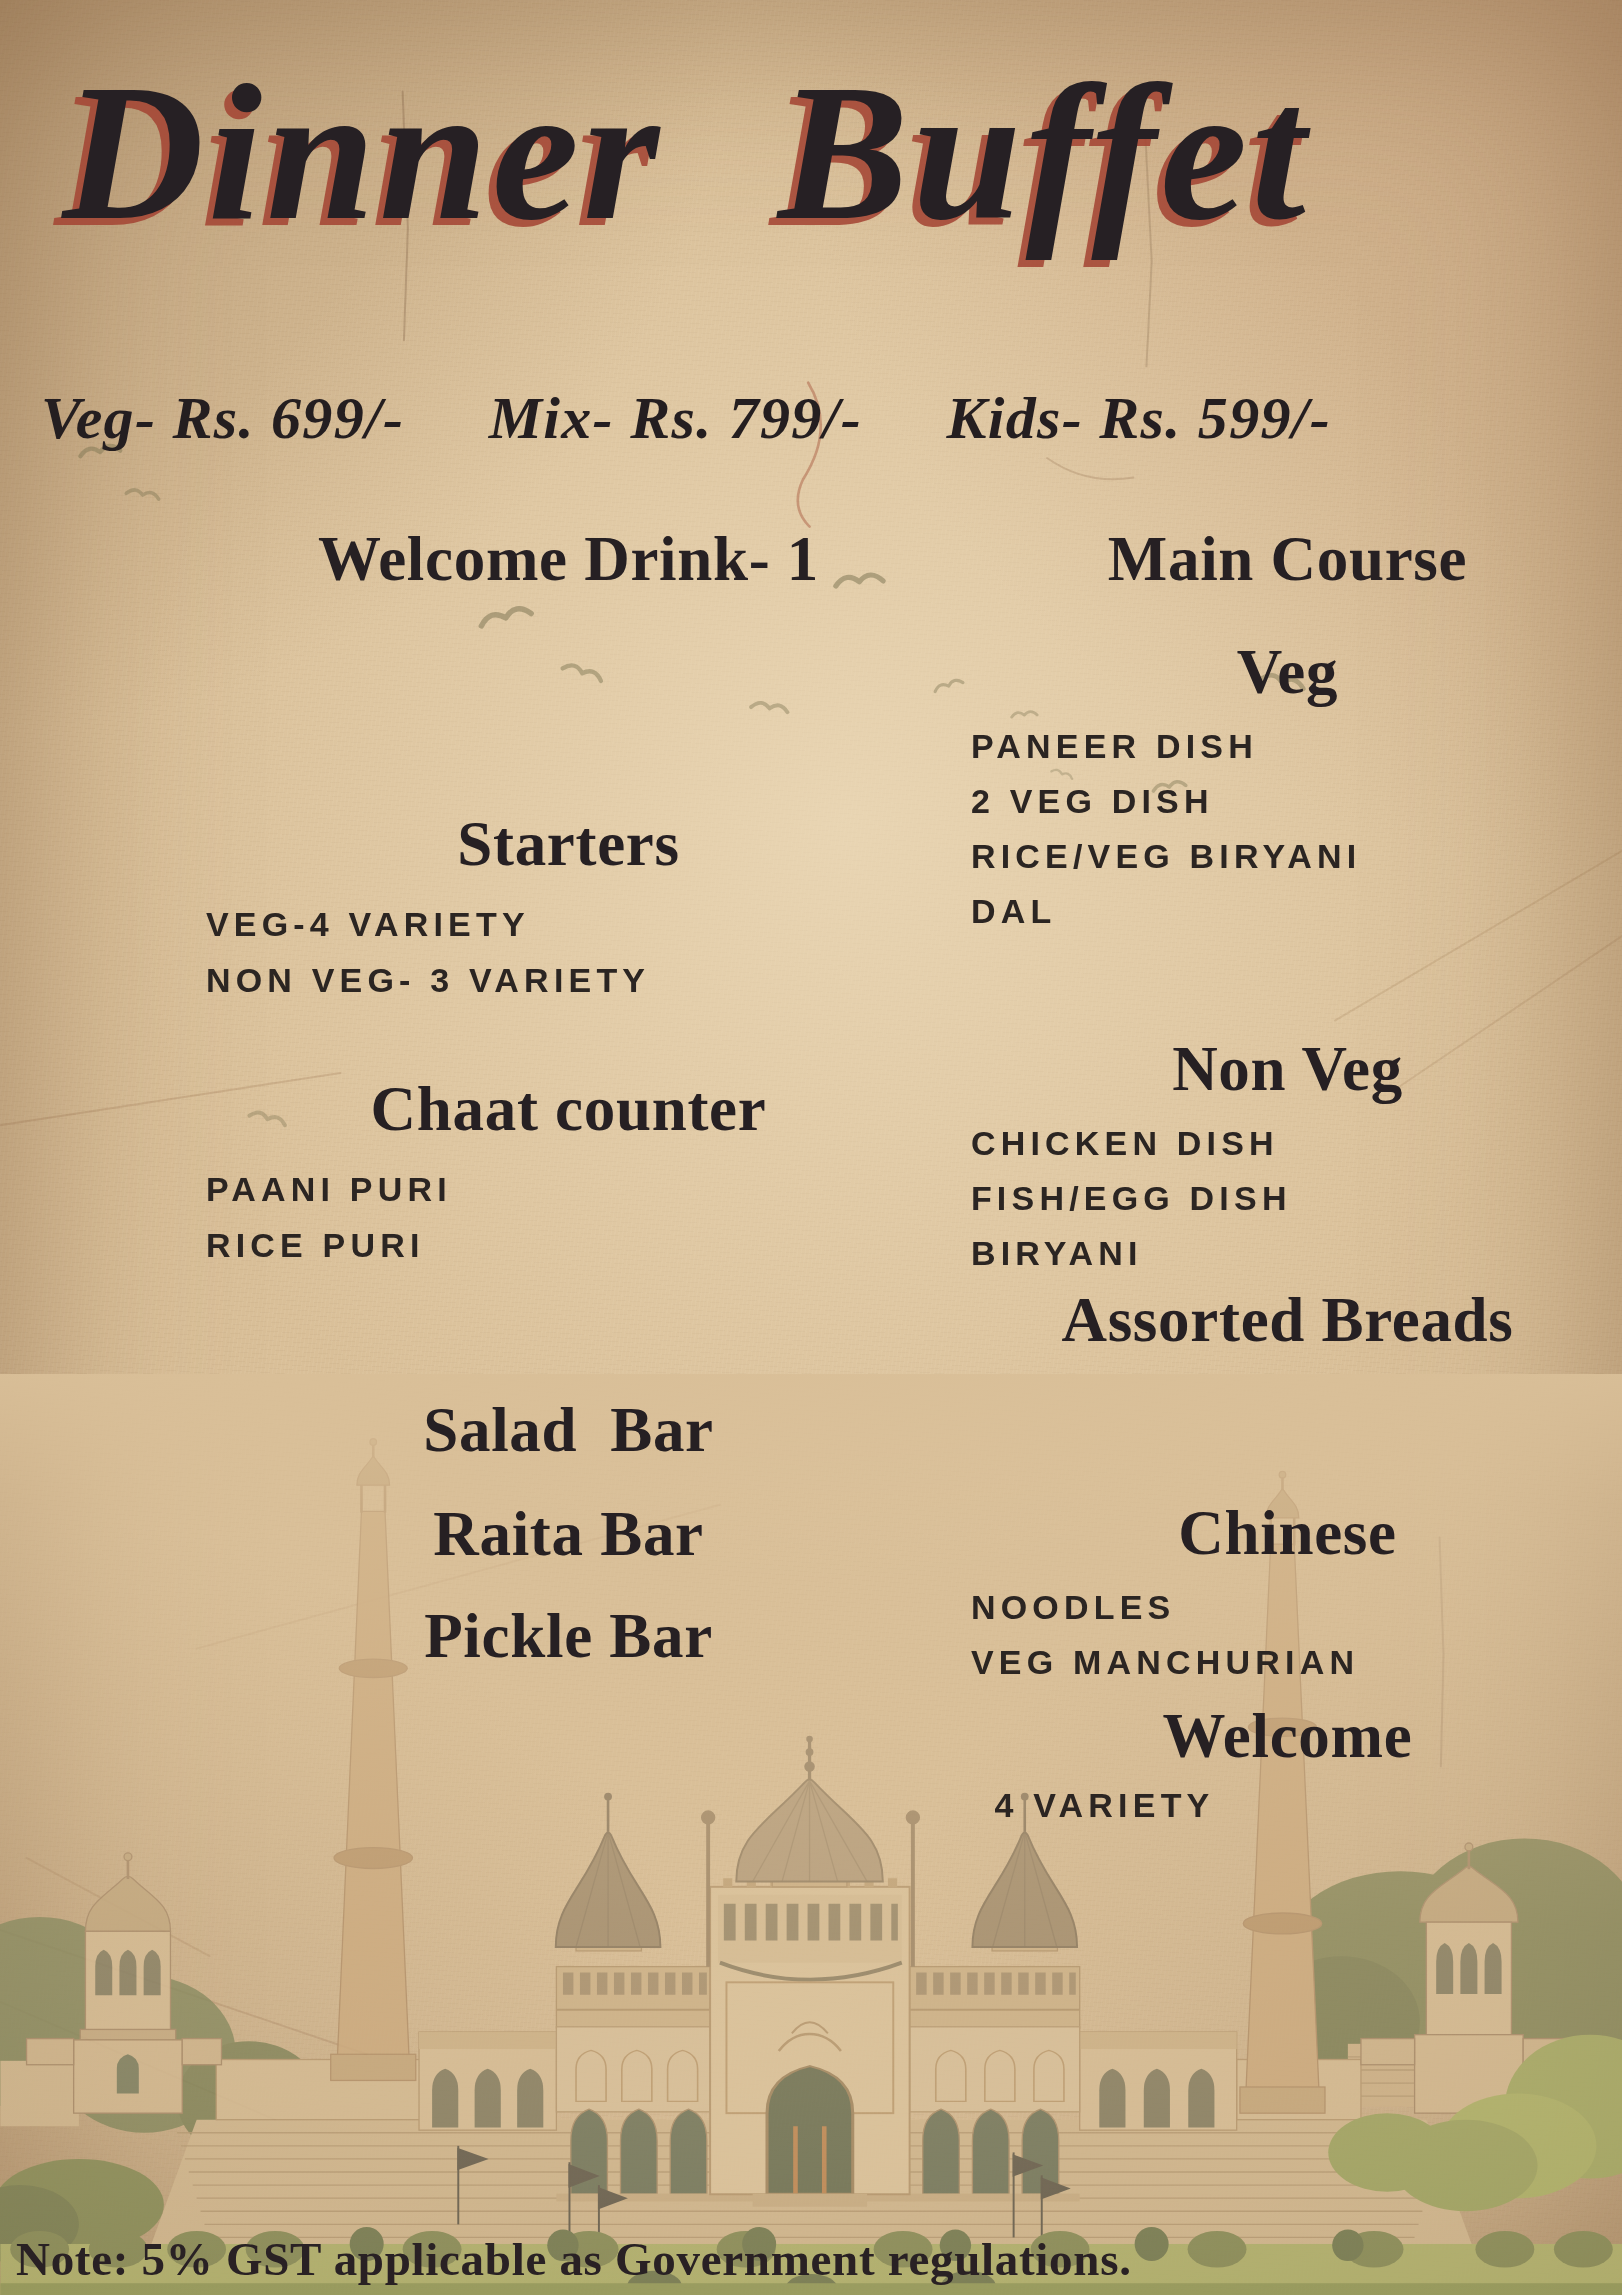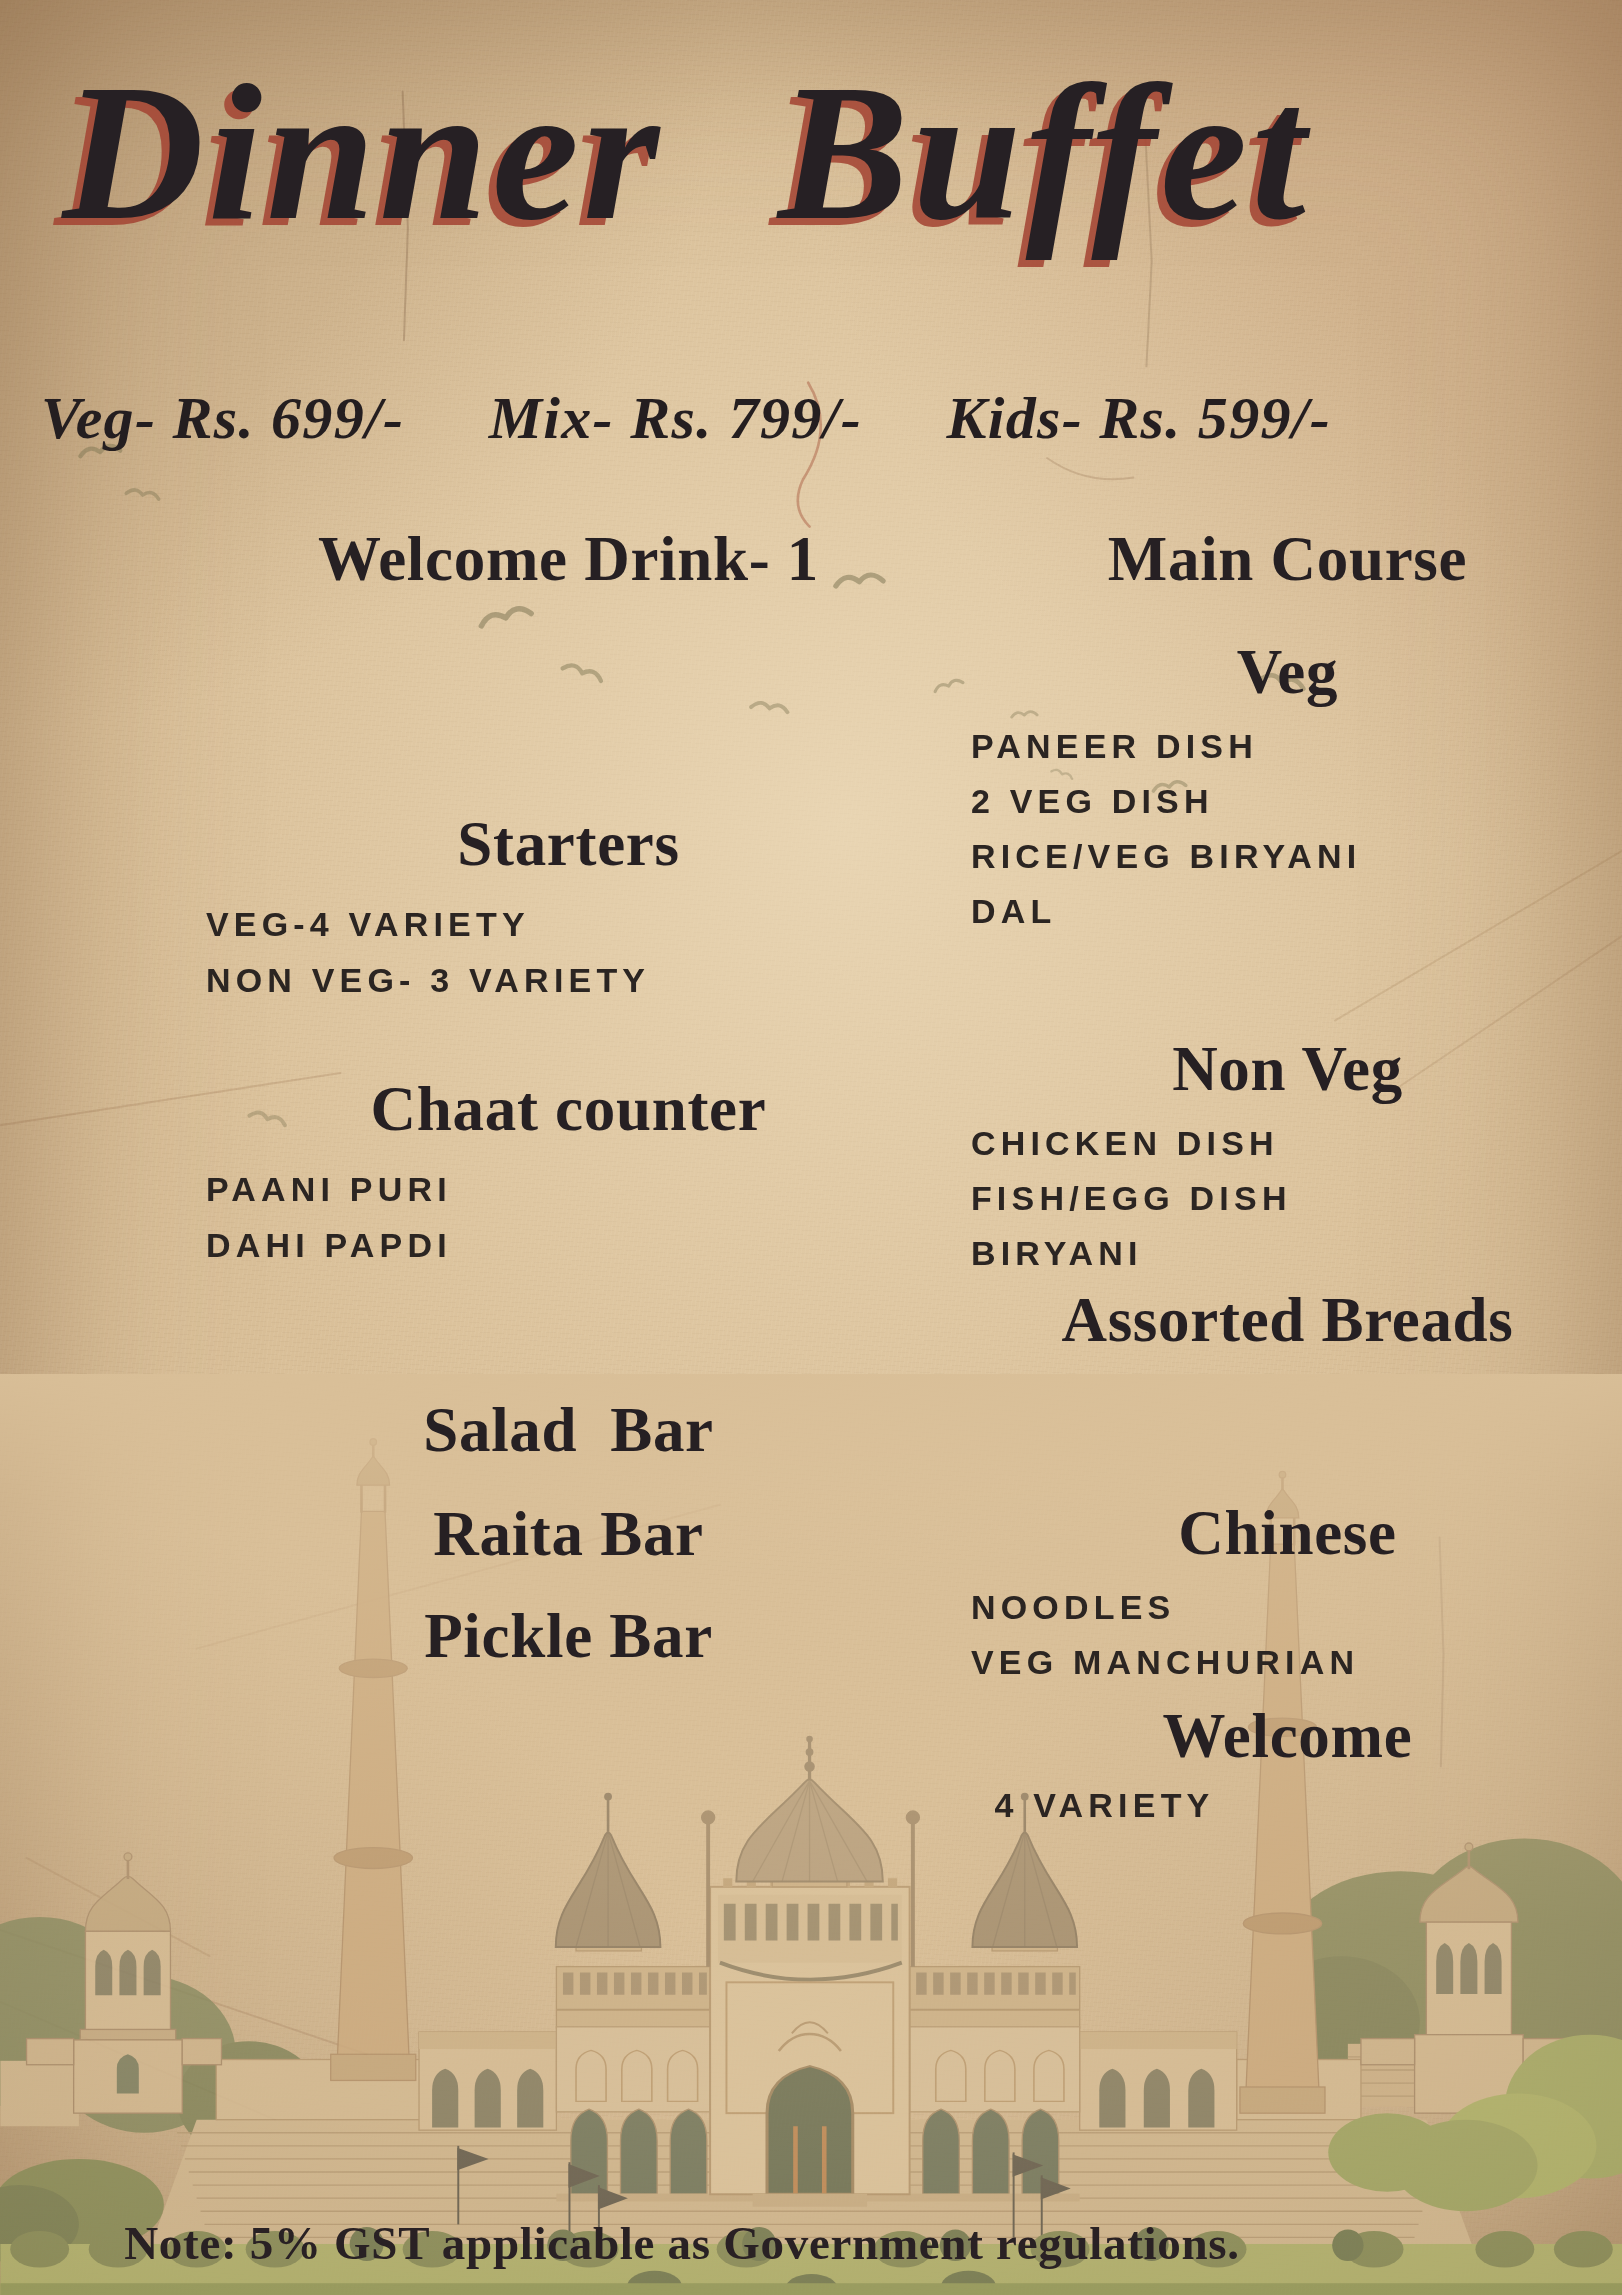--- a/index.html
+++ b/index.html
@@ -24,21 +24,21 @@
     font:italic 700 60px/1.1 "Liberation Serif", serif;color:#241e20;letter-spacing:1.3px;}
   .block{position:absolute;}
   .col-left{left:202px;width:733px;}
   .col-right{left:967px;width:641px;}
   .h{margin:0;font:700 63px/1.15 "Liberation Serif", serif;color:#262023;
     letter-spacing:0.7px;white-space:pre-wrap;text-align:center;}
   .items{list-style:none;margin:17px 0 0 3.9px;padding:0;
     font:700 34px/1.62 "Liberation Sans", sans-serif;letter-spacing:5.2px;color:#2b2522;}
   .items.tight{margin-top:10.5px;}
   .items.indent{margin-left:27.5px;}
-  .note{position:absolute;top:2218px;left:0;right:8px;margin:0;text-align:center;
+  .note{position:absolute;top:2218px;left:0;right:8px;margin:16px;
     font:700 47px/1.1 "Liberation Serif", serif;color:#292124;letter-spacing:0.7px;z-index:9;}
   .mosque{position:absolute;top:1374px;left:0;width:1623px;height:921px;opacity:.85;z-index:1;}
   .fade{position:absolute;top:1374px;left:0;width:1623px;height:921px;z-index:2;pointer-events:none;
     background:linear-gradient(to bottom, rgba(217,191,152,.95) 0%, rgba(217,191,152,.62) 14%,
       rgba(217,191,152,.45) 34%, rgba(217,191,152,.30) 60%, rgba(217,191,152,.22) 100%);}
   .scratches,.birds{position:absolute;top:0;left:0;width:1623px;height:2295px;pointer-events:none;}
   .birds{z-index:3;}
   .text-layer{position:absolute;top:0;left:0;width:1372px;height:2295px;z-index:5;}
 </style>
 </head>
@@ -302,21 +302,21 @@
       <h2 class="h">Starters</h2>
       <ul class="items">
         <li>VEG-4 VARIETY</li>
         <li>NON VEG- 3 VARIETY</li>
       </ul>
     </section>
     <section class="block col-left" style="top:1073px">
       <h2 class="h">Chaat counter</h2>
       <ul class="items">
         <li>PAANI PURI</li>
-        <li>DAHI PAPDI</li>
+        <li>RICE PURI</li>
       </ul>
     </section>
     <section class="block col-left" style="top:1394px">
       <h2 class="h">Salad  Bar</h2>
     </section>
     <section class="block col-left" style="top:1498px">
       <h2 class="h">Raita Bar</h2>
     </section>
     <section class="block col-left" style="top:1600px">
       <h2 class="h">Pickle Bar</h2>

